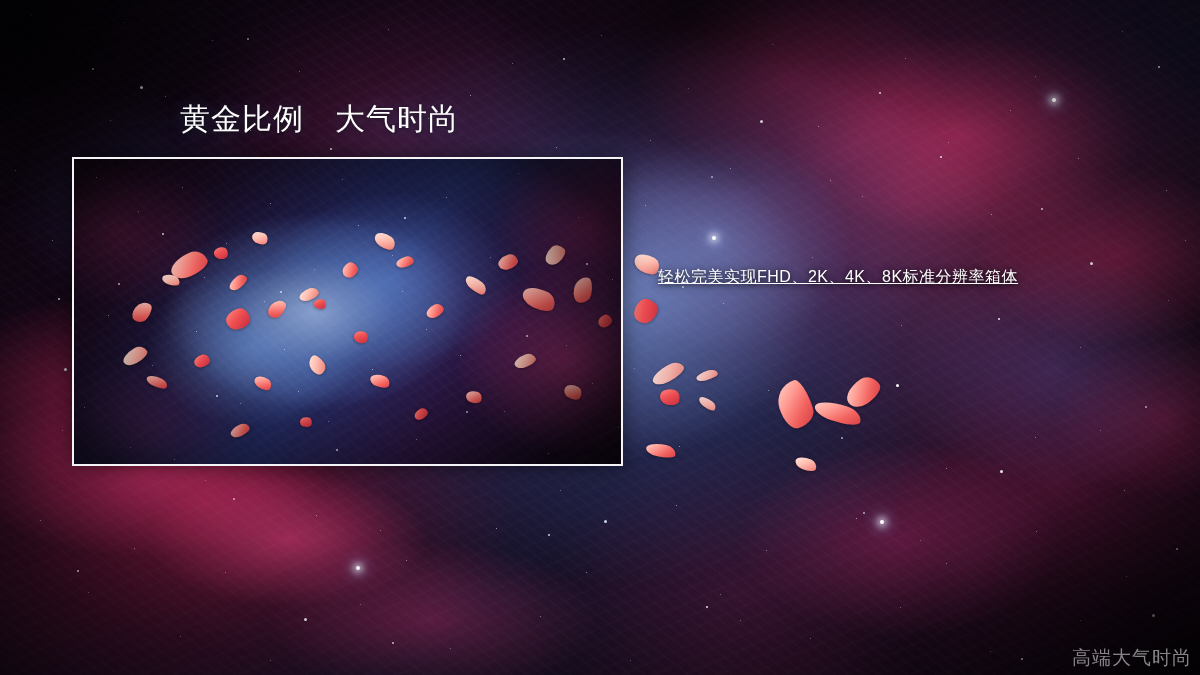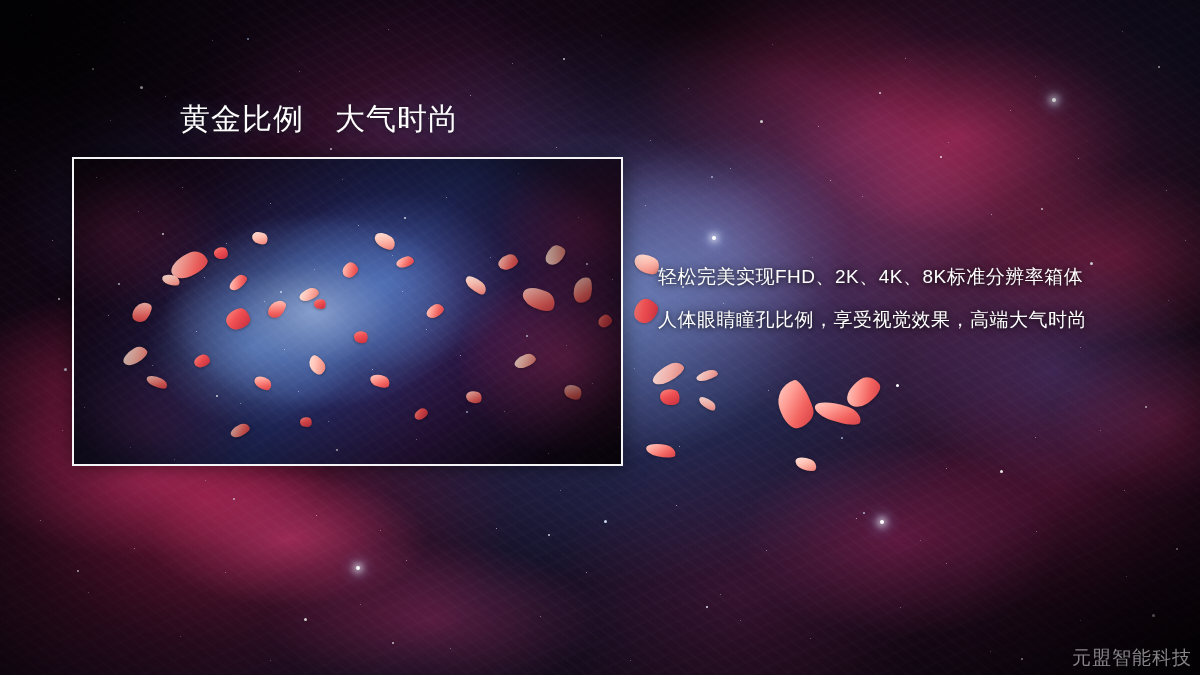--- a/index.html
+++ b/index.html
@@ -231,26 +231,27 @@
   }
 
   
   #copy-block {
     position: absolute;
     left: 658px;
     top: 255px;
     width: 500px;
   }
   .copy-line {
-    font-size: 19px;
+    font-size: 16px;
     line-height: 43px;
     color: #ffffff;
     white-space: nowrap;
     letter-spacing: .5px;
     text-shadow: 0 1px 5px rgba(0,0,0,.7), 0 0 12px rgba(0,0,0,.45);
+    text-decoration: underline;
   }
 
   
   #watermark {
     position: absolute;
     right: 8px;
     bottom: 4px;
     font-size: 19px;
     color: #8d8b90;
     letter-spacing: 1px;
@@ -338,18 +339,17 @@
         <div class="petal deep" style="left:226px;top:258px;width:12px;height:10px;transform:rotate(14deg)"></div>
         <div class="petal" style="left:156px;top:266px;width:20px;height:11px;transform:rotate(-24deg)"></div>
       </div>
 
       <div id="photo-vig"></div>
     </div>
   </div>
 
   <div id="copy-block">
     <div class="copy-line">轻松完美实现FHD、2K、4K、8K标准分辨率箱体</div>
-    <div class="copy-line">人体眼睛瞳孔比例，享受视觉效果，高端大气时尚</div>
   </div>
 
-  <div id="watermark">元盟智能科技</div>
+  <div id="watermark">高端大气时尚</div>
 
 </div>
 
 </body></html>

